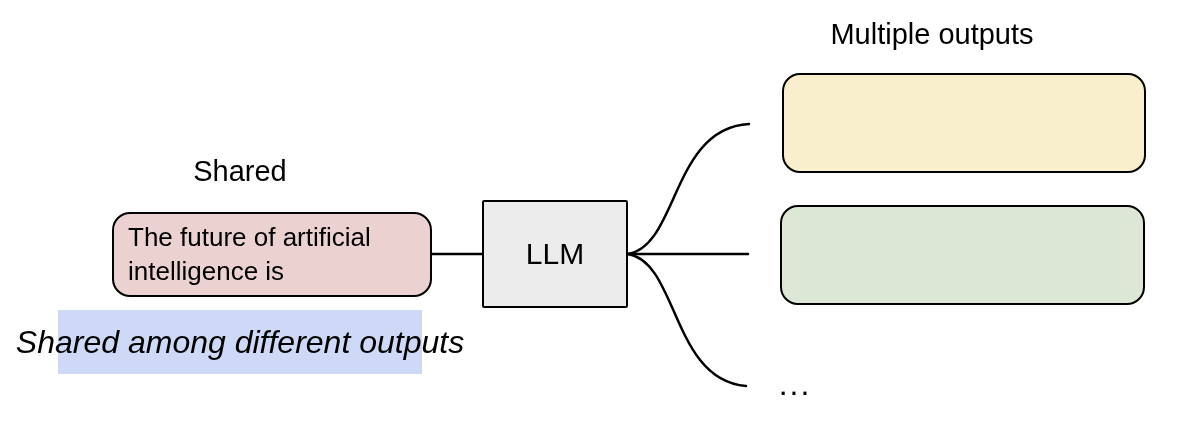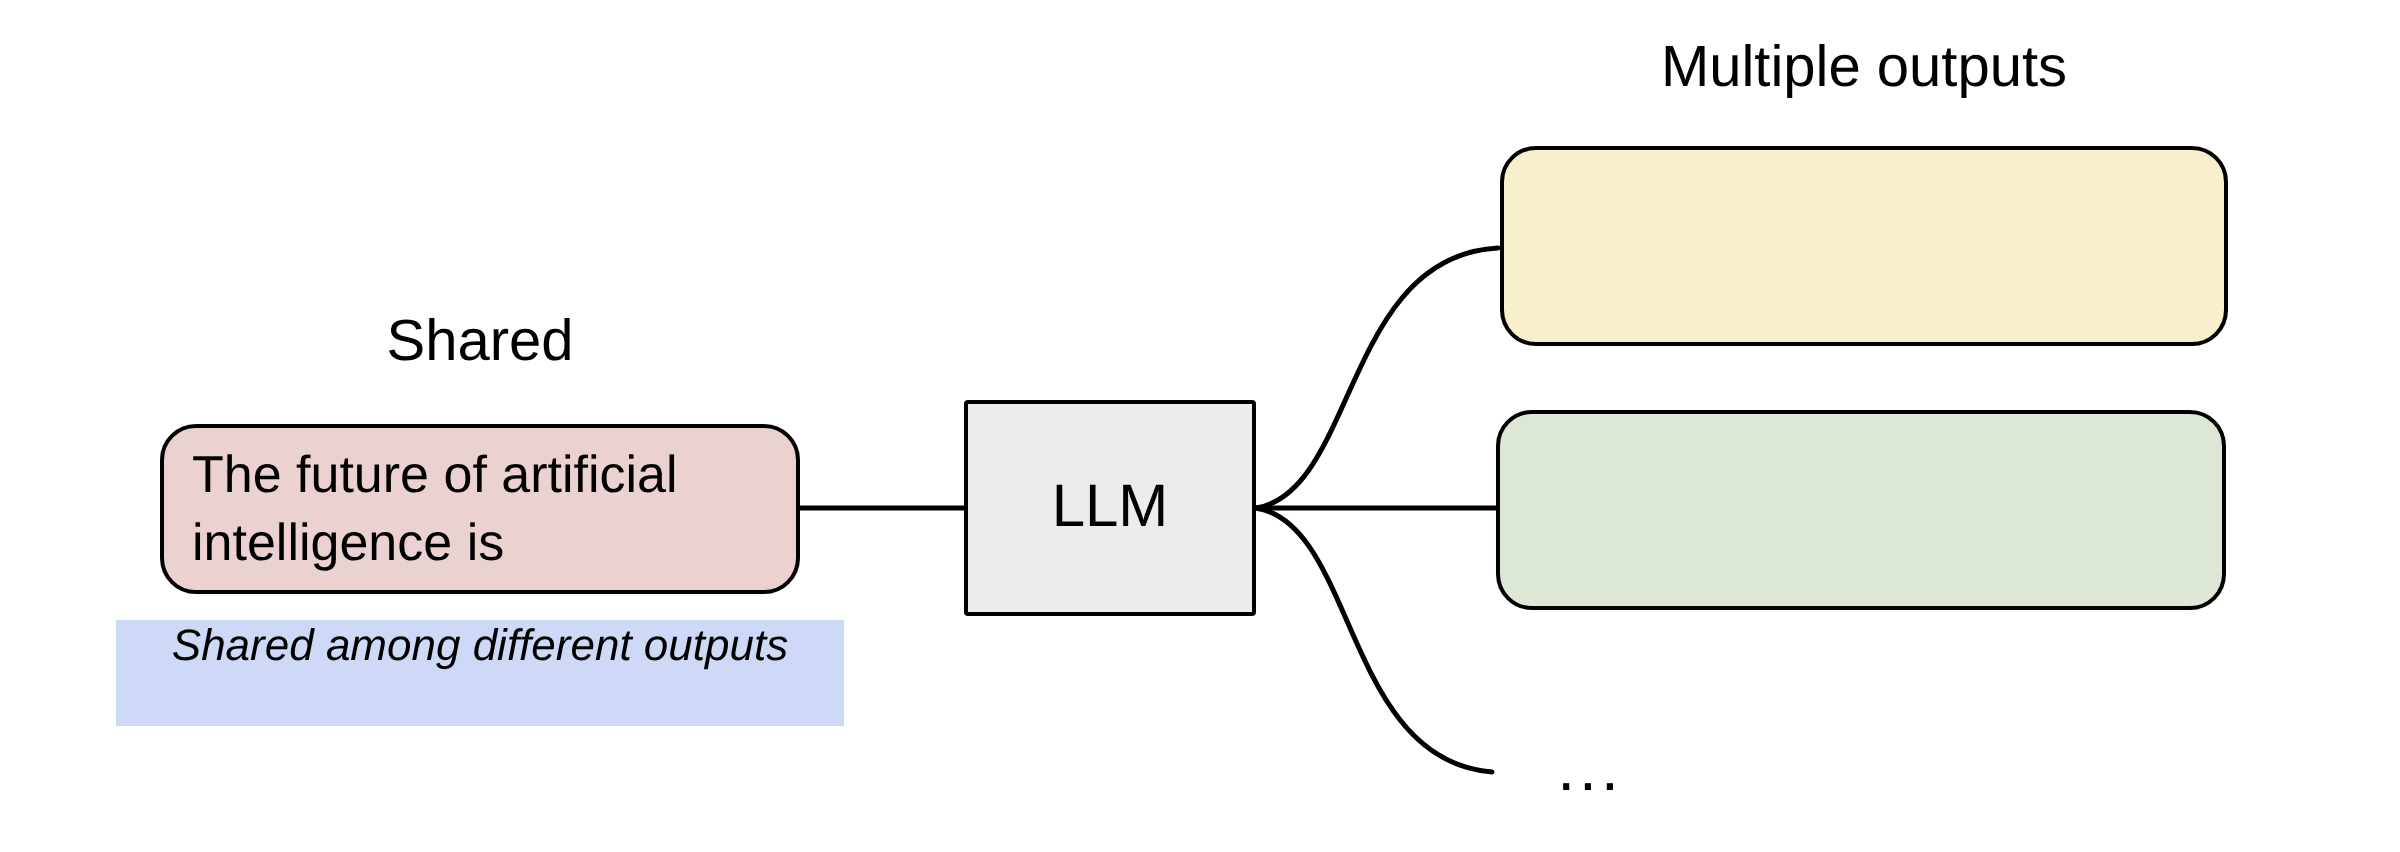--- a/index.html
+++ b/index.html
@@ -38,21 +38,21 @@
     line-height: 1.15;
     white-space: nowrap;
   }
   .label-prompt { left: 80px; top: 155px; width: 320px; }
   .label-outputs { left: 750px; top: 18px; width: 364px; }
 
   .node {
     box-sizing: border-box;
     border: 2.5px solid #000000;
   }
-  .rounded { border-radius: 18px; }
+  .rounded { border-radius: 18px; margin-left: 32px; }
 
   .prompt-box {
     left: 80px; top: 212px;
     width: 320px; height: 85px;
     padding: 7px 14px;
     font-size: 26px;
     line-height: 1.29;
   }
 
   .llm-box {
@@ -63,26 +63,26 @@
     align-items: center;
     justify-content: center;
     font-size: 30px;
   }
 
   .output-box-1 { left: 750px; top: 73px;  width: 364px; height: 100px; }
   .output-box-2 { left: 748px; top: 205px; width: 365px; height: 100px; }
 
   .note-box {
     left: 58px; top: 310px;
-    width: 364px; height: 53px;
+    width: 364px; height: 64px;
     display: flex;
-    align-items: flex-start;
+    align-items: center;
     justify-content: center;
     font-style: italic;
-    font-size: 22px;
+    font-size: 32px;
     white-space: nowrap;
   }
 
   .ellipsis {
     left: 760px; top: 368px;
     width: 70px;
     text-align: center;
     font-size: 32px;
     letter-spacing: 2px;
     line-height: 1;

